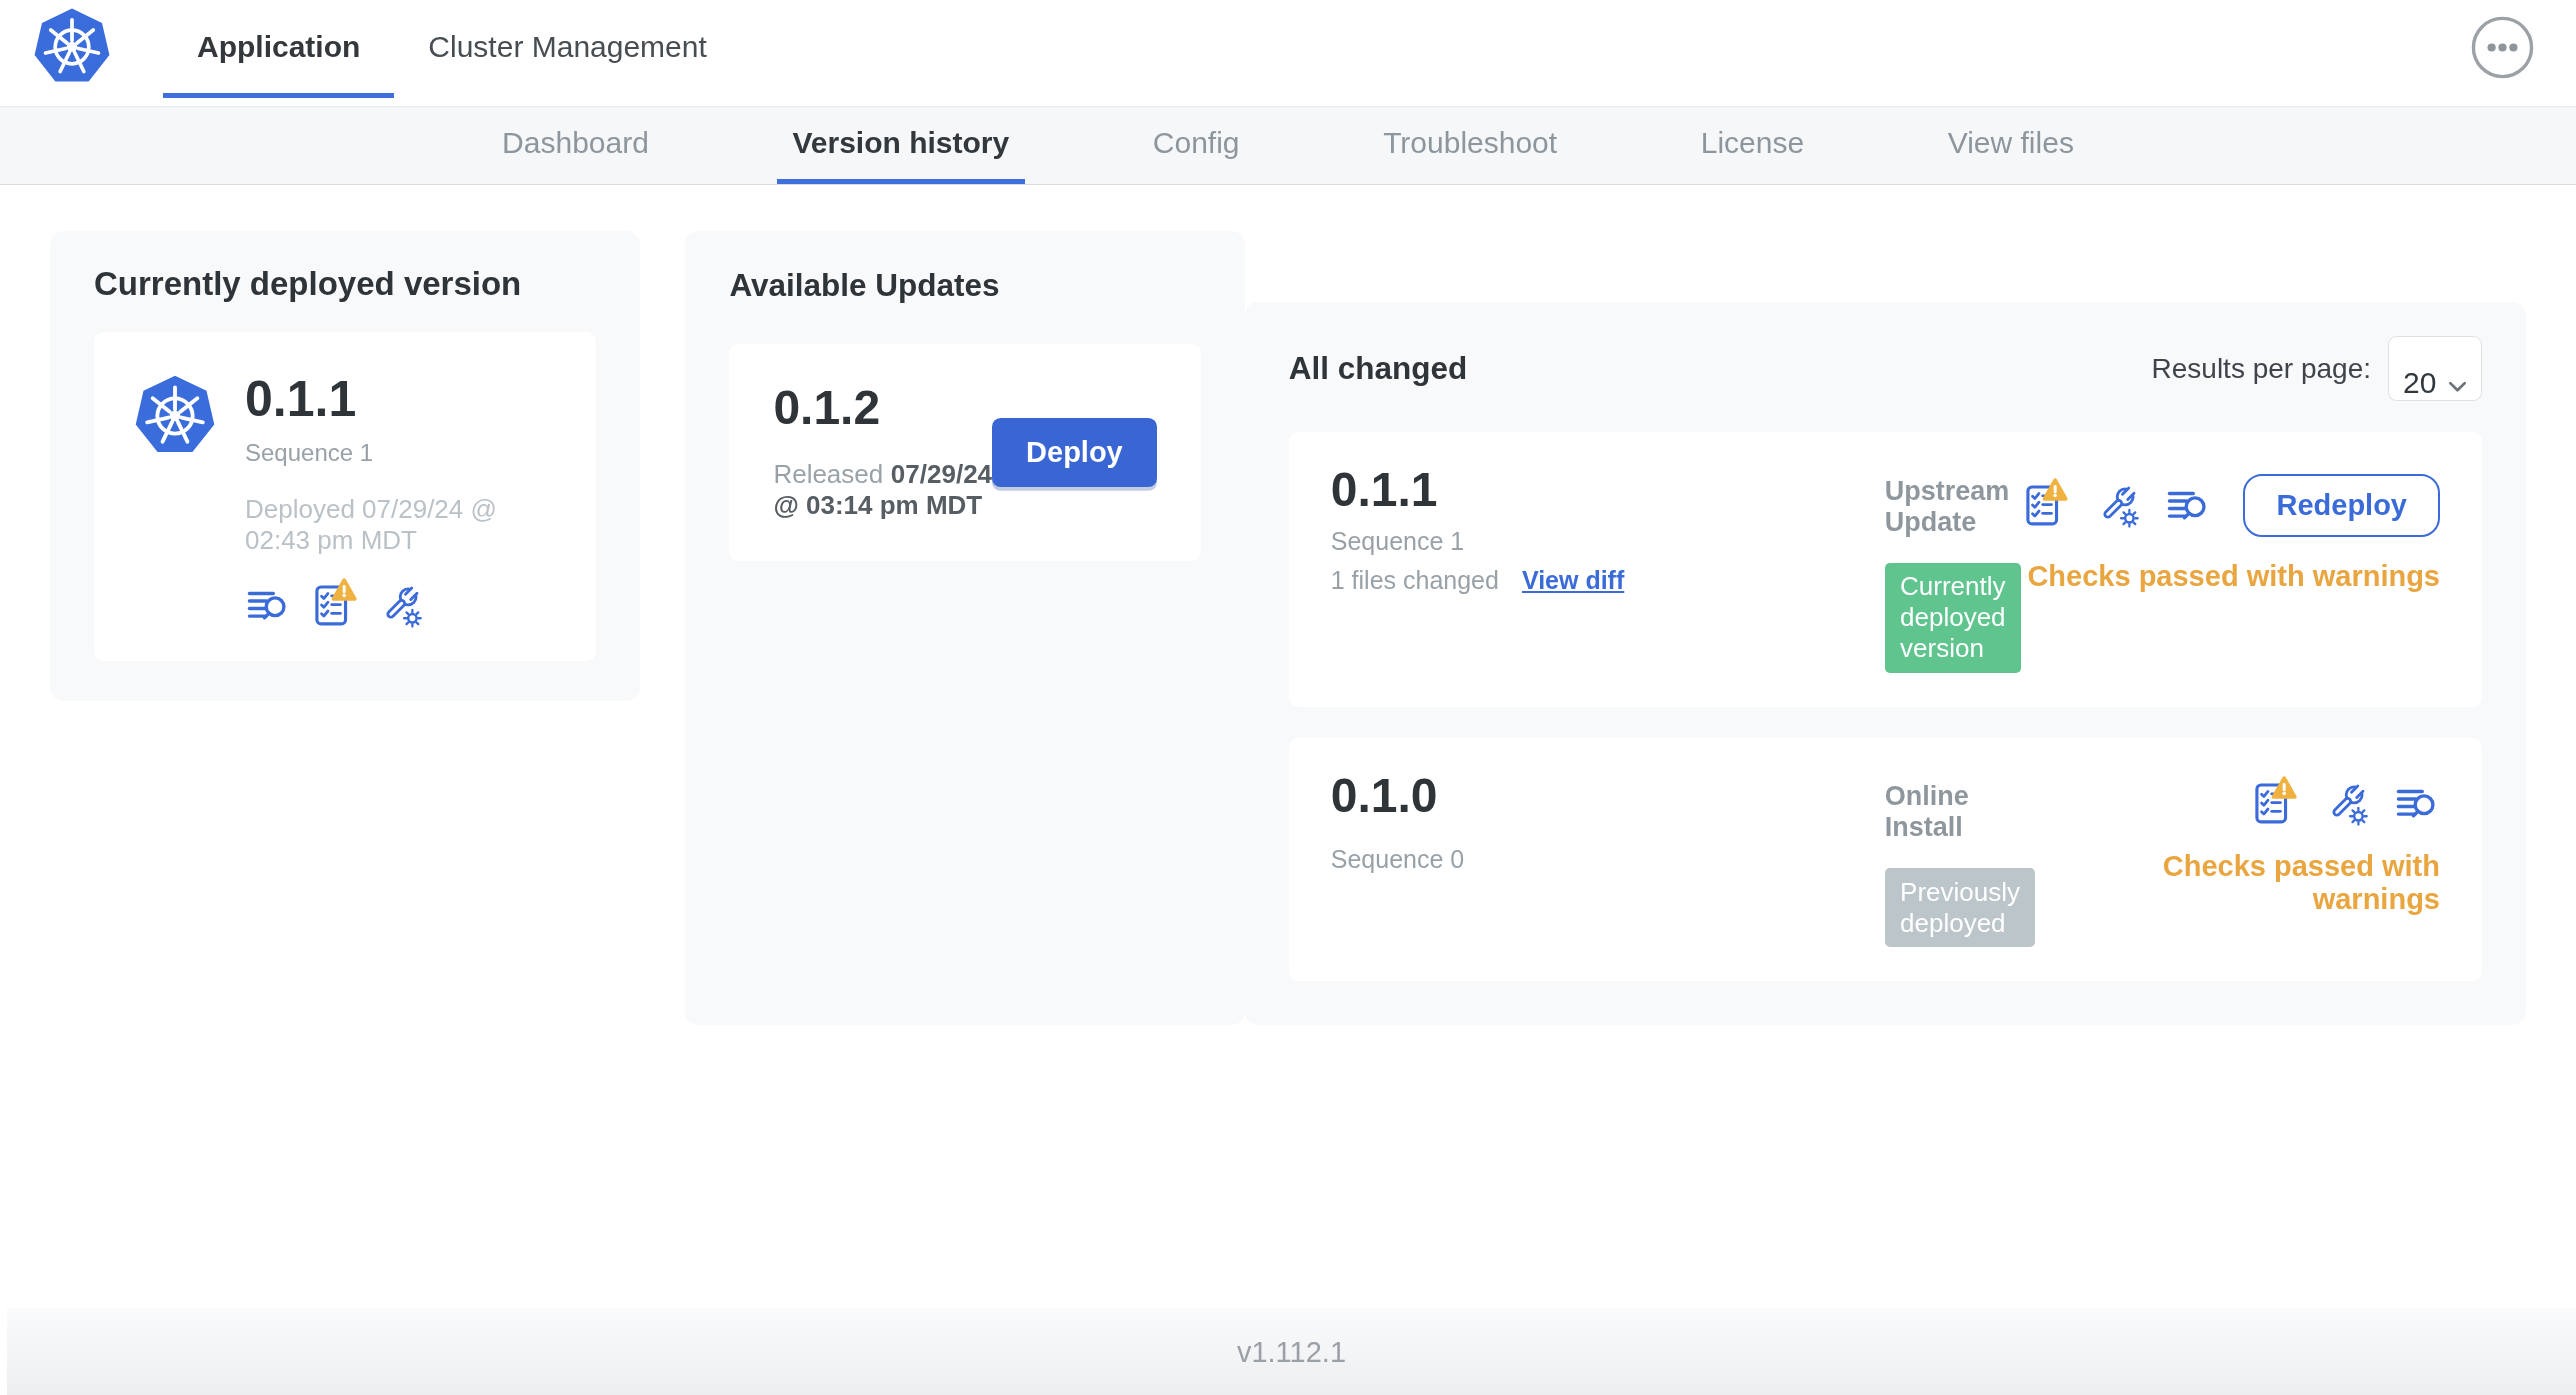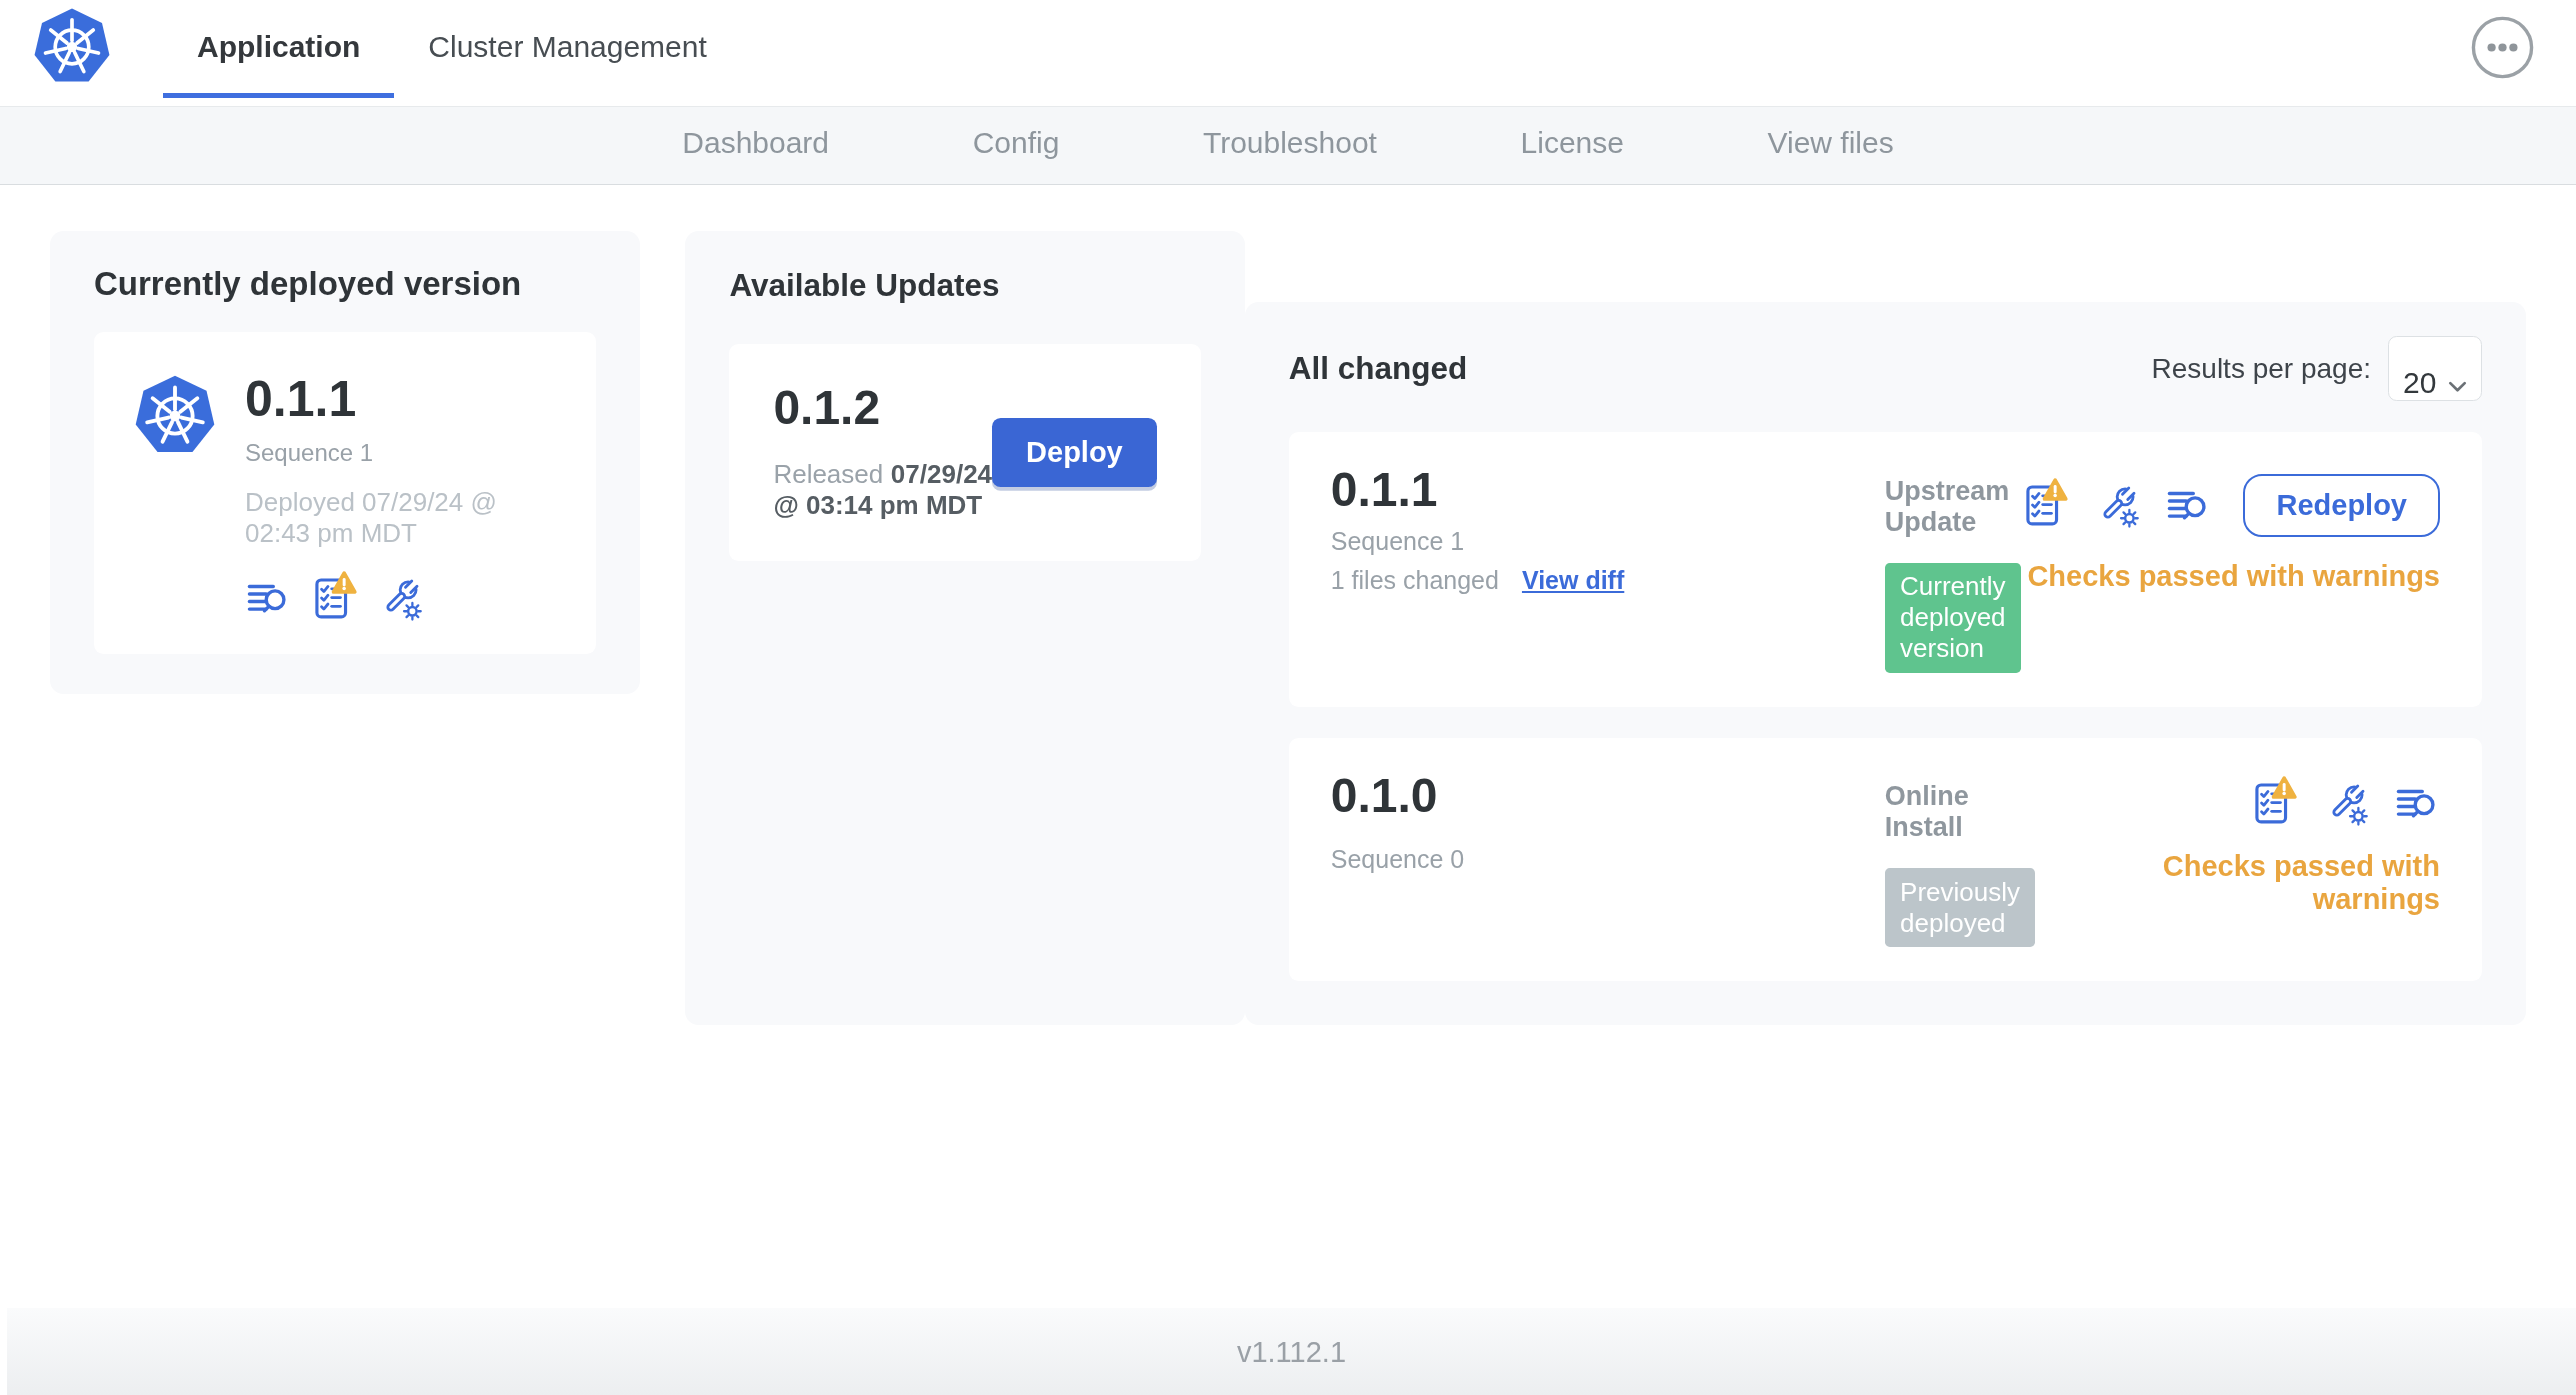--- a/index.html
+++ b/index.html
@@ -19,21 +19,21 @@
   .s-tab.active{color:#33383C;font-weight:600;border-bottom-color:#3F6FDF;}
   
   .main{display:flex;gap:45px;padding:46px 50px 0;align-items:flex-start;}
   .panel{background:#F8F9FB;border-radius:13.4px;box-sizing:border-box;}
   .left-panel{width:776px;padding:34px 44px 40px;}
   .panel-title{font-size:33px;font-weight:700;color:#2F3438;margin:0;}
   .section-title{font-size:31.5px;font-weight:600;color:#2F3438;margin:0;}
   .deployed-card{margin-top:29px;background:#fff;border-radius:9.5px;padding:42px 38px 32px;display:flex;gap:27px;}
   .big-version{font-size:50px;font-weight:700;color:#2F3438;line-height:1;}
   .seq-text{margin-top:15.3px;font-size:24px;color:#99A1A8;}
-  .deployed-text{margin-top:20px;font-size:26px;color:#BAC1C7;}
+  .deployed-text{margin-top:27px;font-size:26px;color:#BAC1C7;}
   .icon-row{margin-top:25px;display:flex;align-items:center;gap:19px;}
   .icon-btn{background:none;border:none;padding:0;cursor:pointer;display:inline-flex;}
   .icon-btn svg{overflow:visible;}
   
   .right-col{flex:1;display:flex;flex-direction:row;}
   .updates-panel{padding:36px 44px 44px;}
   .update-card{margin-top:40px;background:#fff;border-radius:9.5px;padding:40px 44px;display:flex;align-items:center;justify-content:space-between;}
   .released-line{margin-top:27px;font-size:26px;color:#9AA2A9;}
   .released-line .date{color:#565D63;font-weight:700;margin-left:7.6px;}
   .deploy-btn{background:#3A66D4;color:#fff;font-size:29px;font-weight:700;border:none;border-radius:8.6px;padding:0 34px;height:69px;cursor:pointer;box-shadow:0 3.8px 0 rgba(40,72,152,0.28);text-align:center;}
@@ -145,20 +145,23 @@
           <circle cx="35" cy="26" r="3.4" fill="#8F959A"></circle>
       </svg>
     </span>
   </button>
 </div>
 
 <div class="subnav">
   <div class="s-tab">
       <span>Dashboard</span>
     </div>
+  <div class="s-tab active">
+      <span>Version history</span>
+    </div>
   <div class="s-tab">
       <span>Config</span>
     </div>
   <div class="s-tab">
       <span>Troubleshoot</span>
     </div>
   <div class="s-tab">
       <span>License</span>
     </div>
   <div class="s-tab">

